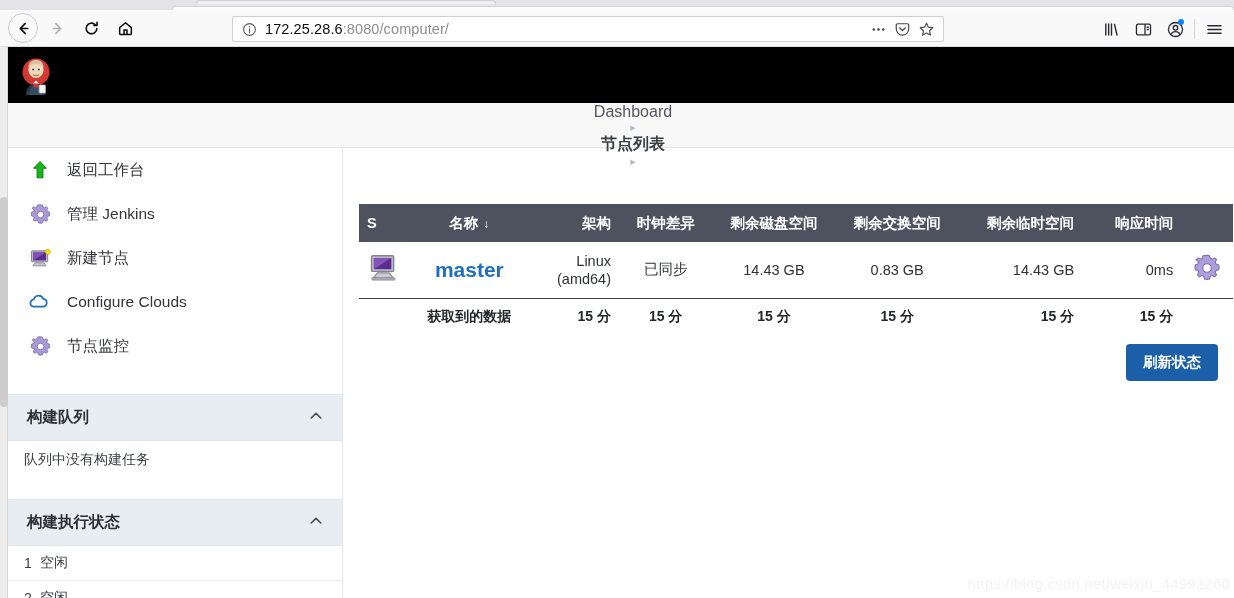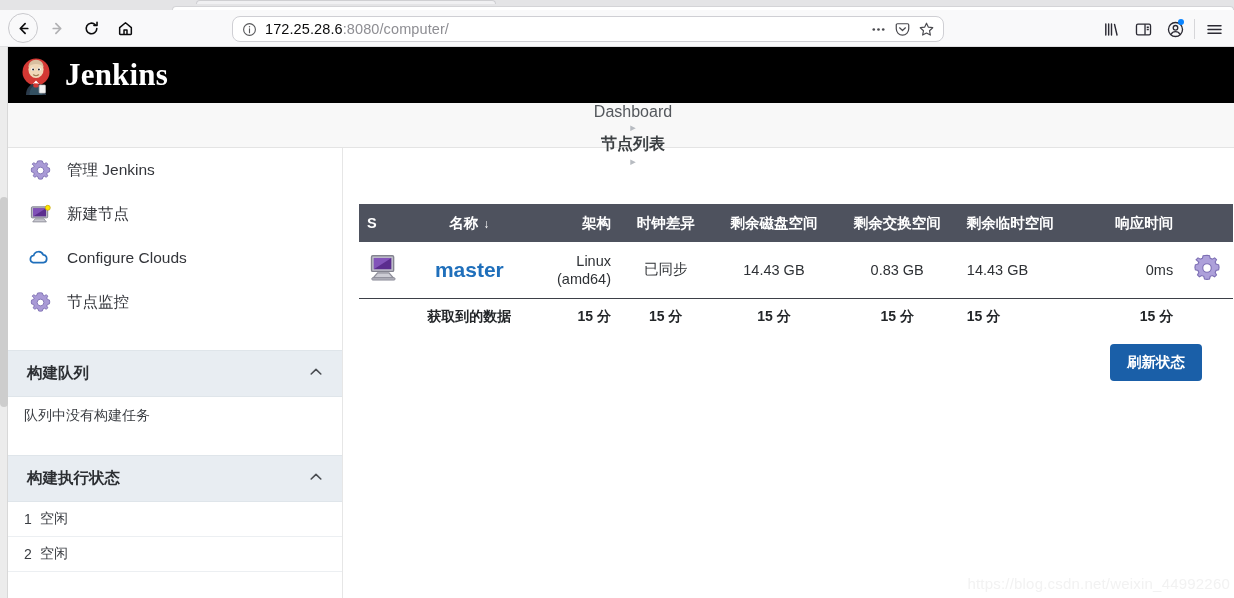--- a/index.html
+++ b/index.html
@@ -37,21 +37,21 @@
     width: 30px; height: 30px; margin-left: 4px;
     display: flex; align-items: center; justify-content: center;
     border-radius: 50%; color: #0c0c0d;
   }
   .navbtn.first { margin-left: 8px; border: 1px solid #c9c9cd; }
   .navbtn.disabled { color: #b1b1b3; }
   .navbtn svg { display: block; }
 
   .urlbar {
     position: absolute; left: 232px; top: 6px; width: 712px; height: 26px;
-    background: #fff; border: 1px solid #cfcfd4; border-radius: 8px;
+    background: #fff; border: 1px solid #cfcfd4; border-radius: 2px;
     display: flex; align-items: center; padding: 0 6px 0 9px;
   }
   .url-info { width: 15px; height: 15px; flex: 0 0 auto; color: #58595b; margin-right: 8px; }
   .url-text { font-size: 14.5px; color: #0c0c0d; white-space: nowrap; letter-spacing: 0.1px; }
   .url-text .dim { color: #8e8e93; }
   .url-spacer { flex: 1 1 auto; }
   .url-icon { width: 22px; height: 22px; display: flex; align-items: center; justify-content: center; color: #4a4a4f; margin-left: 2px; }
 
   .toolbar-right {
     position: absolute; right: 4px; top: 6px; height: 26px;
@@ -155,28 +155,28 @@
   .nodes-table tbody tr.total td {
     border-bottom: none; font-weight: 700; font-size: 14px; height: 38px;
     color: #232629;
   }
   .col-s { width: 44px; text-align: left; }
   .col-name { width: 122px; text-align: center; }
   .col-arch { width: 90px; text-align: right; }
   .col-clock { width: 94px; text-align: center; }
   .col-disk { width: 124px; text-align: center; }
   .col-swap { width: 124px; text-align: center; }
-  .col-temp { width: 124px; text-align: left; }
+  .col-temp { width: 124px; text-align: right; }
   .col-resp { width: 100px; text-align: right; }
   .col-cfg { width: 52px; text-align: center; }
   .node-link { color: #1f6fbb; font-weight: 700; text-decoration: none; font-size: 21px; }
   .sortarrow { font-size: 12px; margin-left: 5px; font-weight: 400; }
   .arch-cell { line-height: 1.25; }
 
-  .refresh-wrap { position: absolute; right: 0px; top: 196px; width: 891px; padding-right: 32px; display: flex; justify-content: flex-end; }
+  .refresh-wrap { position: absolute; right: 0px; top: 196px; width: 891px; padding-right: 16px; display: flex; justify-content: flex-end; }
   .btn-refresh {
     background: #1a5fa8; color: #fff; border: none; border-radius: 4px;
     font-size: 14.5px; font-weight: 700; padding: 9px 17px; cursor: pointer;
     font-family: "Liberation Sans", "DejaVu Sans", sans-serif;
   }
 
   .watermark {
     position: absolute; right: 4px; bottom: 6px;
     font-size: 15px; color: #f2f2f2; letter-spacing: 0.2px;
     white-space: nowrap; user-select: none;
@@ -294,21 +294,20 @@
             <ellipse cx="16.8" cy="14.2" rx="1.5" ry="1.8" fill="#fff"></ellipse>
             <ellipse cx="23.2" cy="14.2" rx="1.5" ry="1.8" fill="#fff"></ellipse>
             <circle cx="17.1" cy="14.5" r="0.95" fill="#222"></circle>
             <circle cx="22.9" cy="14.5" r="0.95" fill="#222"></circle>
             <path d="M17.4 19.8c1.6 1.1 3.6 1.1 5.2 0" stroke="#9c7a52" stroke-width="1.1" fill="none" stroke-linecap="round"></path>
             <path d="M20 25.5l-3.2 3.6h6.4z" fill="#fff"></path>
             <path d="M17.6 28.3l4.8.1.35 2.5c0 .9-.9 1.5-2.75 1.5s-2.75-.6-2.75-1.5z" fill="#d33833"></path>
             <rect x="23.2" y="30" width="6.2" height="8" rx="0.7" fill="#f2f2f2" stroke="#c9c9c9" stroke-width="0.7"></rect>
           </svg>
         </span>
-        <span class="jk-title">Jenkins</span>
       </div>
     </div>
 
     <div class="jk-search">
       <span class="mag">
         <svg width="17" height="17" viewBox="0 0 18 18" fill="none" stroke="currentColor" stroke-width="1.9" stroke-linecap="round">
             <circle cx="7.6" cy="7.6" r="5.2"></circle>
             <path d="M11.5 11.5l4.2 4.2"></path>
           </svg>
       </span>
@@ -365,20 +364,28 @@
 
     <div class="crumbs">
       <span class="crumb plain">Dashboard</span>
       <span class="crumb-sep">▸</span>
       <span class="crumb bold">节点列表</span>
       <span class="crumb-sep">▸</span>
     </div>
 
     <div class="sidebar">
 
+      <div class="side-item">
+        <span class="side-ico">
+          <svg width="22" height="22" viewBox="0 0 22 22">
+              <path d="M11 2.6l6.4 6.6h-3.5v9.6H8.1V9.2H4.6z" fill="#18b818" stroke="#0d7a0d" stroke-width="1"></path>
+            </svg>
+        </span>
+        <span class="side-label">返回工作台</span>
+      </div>
 
       <div class="side-item">
         <span class="side-ico">
           <svg width="23" height="23" viewBox="0 0 24 24">
               <path d="M12 1.8l2 .35.6 2.1 1.6.66 1.9-1.05 1.5 1.5-1.05 1.9.66 1.6 2.1.6.35 2-.35 2-2.1.6-.66 1.6 1.05 1.9-1.5 1.5-1.9-1.05-1.6.66-.6 2.1-2 .35-2-.35-.6-2.1-1.6-.66-1.9 1.05-1.5-1.5 1.05-1.9-.66-1.6-2.1-.6-.35-2 .35-2 2.1-.6.66-1.6L3.3 5.36l1.5-1.5 1.9 1.05 1.6-.66.6-2.1z" fill="#a99ad6" stroke="#7a6cb0" stroke-width="0.9"></path>
               <circle cx="12" cy="12" r="3.5" fill="#fff" stroke="#7a6cb0" stroke-width="0.9"></circle>
             </svg>
         </span>
         <span class="side-label">管理 Jenkins</span>
       </div>

